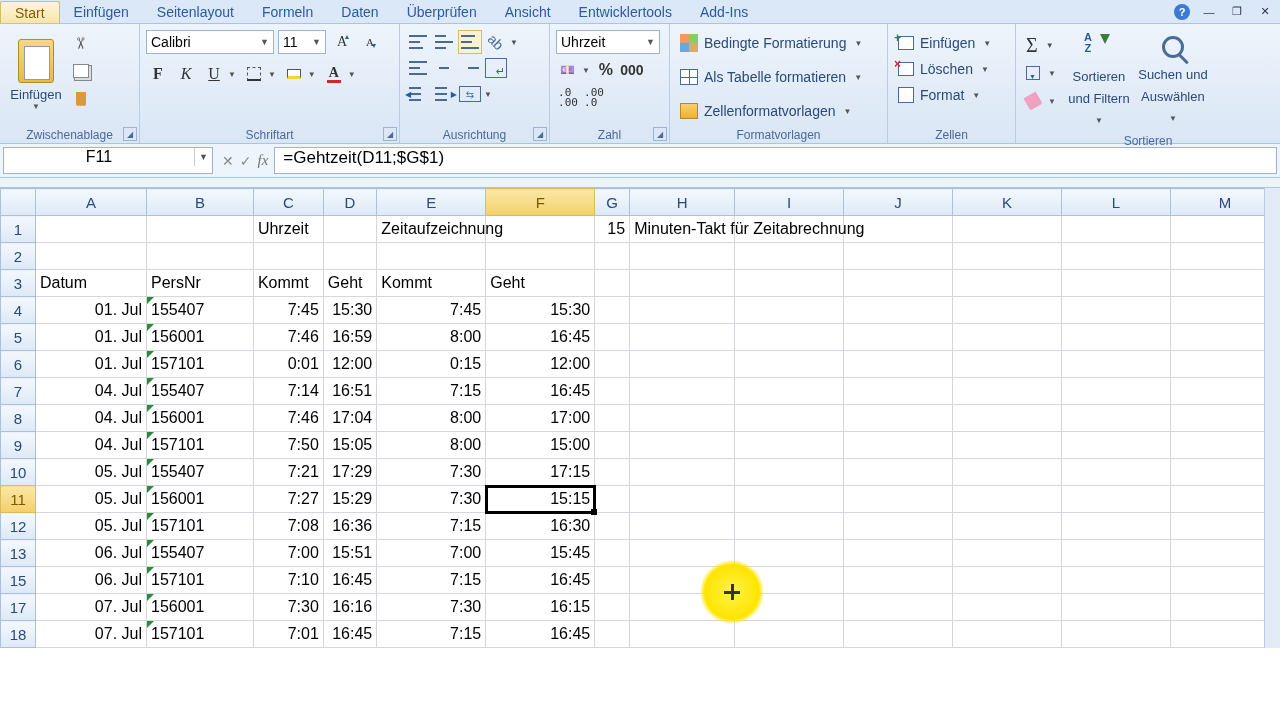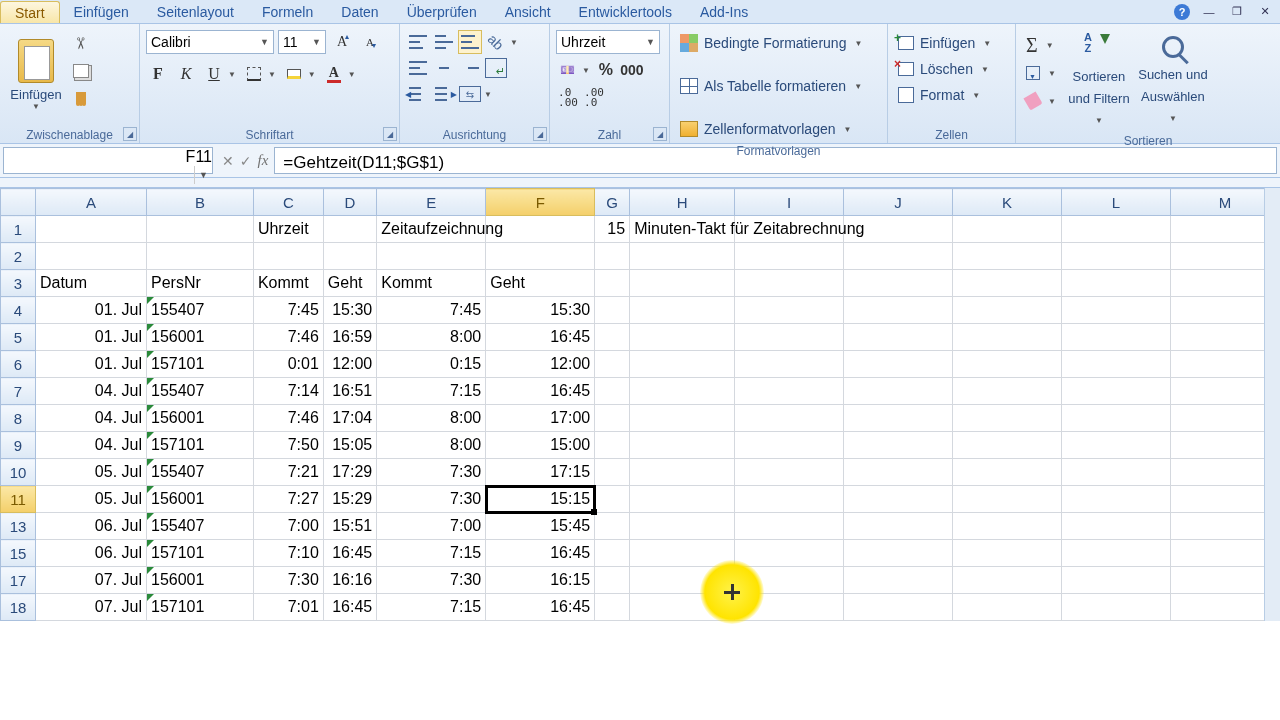--- a/index.html
+++ b/index.html
@@ -80,27 +80,27 @@
   .clear-icon{width:14px;height:14px;background:#f0a0c0;border-radius:0 0 2px 2px;transform:rotate(-30deg);}
   .big-vert { display:flex; flex-direction:column; align-items:center; width:70px; font-size:13px; color:#2a4a7a; text-align:center; line-height:22px; padding-top:2px;}
   .sort-icon{width:30px;height:30px;position:relative;margin-bottom:4px;}
   .sort-icon::before{content:"A\A Z";white-space:pre;font-size:11px;font-weight:bold;color:#2a5aa0;position:absolute;left:0;top:0;line-height:11px;}
   .sort-icon::after{content:"";position:absolute;right:4px;top:2px;width:0;height:0;border-left:5px solid transparent;border-right:5px solid transparent;border-top:10px solid #3a7a3a;}
   .find-icon{width:22px;height:22px;border:3px solid #4a6a99;border-radius:50%;position:relative;margin-bottom:6px;margin-top:4px;}
   .find-icon::after{content:"";position:absolute;width:3px;height:12px;background:#4a6a99;bottom:-10px;right:-4px;transform:rotate(-45deg);}
 
   
   .formula-bar { display:flex; height:34px; align-items:stretch; border-bottom:1px solid #a9c4e6; background:#eef4fb;}
-  .namebox { width:210px; display:flex; align-items:flex-end; border:1px solid #9bb4d1; background:#fff; margin:3px;flex-direction:column; }
+  .namebox { width:210px; display:flex; align-items:flex-start; border:1px solid #9bb4d1; background:#fff; margin:3px; }
   .namebox span { flex:1; text-align:center; font-size:16px;}
   .namebox .arrow{ width:18px; text-align:center; font-size:9px; color:#555; border-left:1px solid #ccc; padding:4px 0;}
   .fx-btns { display:flex; align-items:center; padding: 0 6px; gap:6px; }
   .fx-btn { color:#888; font-size:14px;}
   .fx-label { font-style:italic; font-family:"Times New Roman",serif; font-size:15px; color:#737373;}
-  .formula-input { flex:1; background:#fff; border:1px solid #9bb4d1; margin:3px 3px 3px 0; padding: 0 8px; font-size:17px; display:flex; align-items:flex-end;}
+  .formula-input { flex:1; background:#fff; border:1px solid #9bb4d1; margin:3px 3px 3px 0; padding: 0 8px; font-size:17px; display:flex; align-items:flex-start;}
   .sub-bar { height:10px; background:#eef4fb; border-bottom:1px solid #a9c4e6;}
 
   
   .grid-wrap { position:relative; }
   table.grid { border-collapse:collapse; table-layout:fixed; width:100%; }
   .grid th, .grid td { border:1px solid #d4d8de; height:27px; font-size:16px; padding:0 4px; background:#fff; }
   .grid thead th { background:linear-gradient(#f4f8fd,#dde9f6); color:#2a4a7a; font-weight:normal; text-align:center; border-color:#aac0dd; font-size:15px; }
   .grid thead th.sel-col { background:linear-gradient(#fbe8a6,#f4cf6a); color:#7a5a00; border-color:#d8bd5e; }
   .grid tbody th { background:linear-gradient(#f4f8fd,#dde9f6); color:#2a4a7a; font-weight:normal; text-align:center; width:34px; border-color:#aac0dd; font-size:15px;}
   .grid tbody th.sel-row { background:linear-gradient(#fbe8a6,#f4cf6a); color:#7a5a00; border-color:#d8bd5e;}
@@ -334,21 +334,21 @@
         <div class="btn-sq">
             <div class="dec-icon">.00<br>.0</div>
           </div>
       </div>
     </div>
     <div class="group-label">Zahl</div>
     <div class="dlg-launcher">◢</div>
   </div>
 
   <div class="group" style="width:218px">
-    <div class="group-body" style="flex-direction:column; gap:17px;">
+    <div class="group-body" style="flex-direction:column; gap:8px;">
       <div class="ribbon-item">
         <div class="cf-icon">
             <span></span>
             <span></span>
             <span></span>
             <span></span>
           </div>
         <span>Bedingte Formatierung</span>
           <span class="arrow">▼</span>
       </div>
@@ -641,20 +641,36 @@
           <td class="r sel-cell">15:15</td>
           <td></td>
           <td></td>
           <td></td>
           <td></td>
           <td></td>
           <td></td>
           <td></td>
         </tr>
         <tr>
+          <th>12</th>
+          <td class="r">05. Jul</td>
+          <td class="l green-tri">157101</td>
+          <td class="r">7:08</td>
+          <td class="r">16:36</td>
+          <td class="r">7:15</td>
+          <td class="r">16:30</td>
+          <td></td>
+          <td></td>
+          <td></td>
+          <td></td>
+          <td></td>
+          <td></td>
+          <td></td>
+        </tr>
+        <tr>
           <th>13</th>
           <td class="r">06. Jul</td>
           <td class="l green-tri">155407</td>
           <td class="r">7:00</td>
           <td class="r">15:51</td>
           <td class="r">7:00</td>
           <td class="r">15:45</td>
           <td></td>
           <td></td>
           <td></td>

